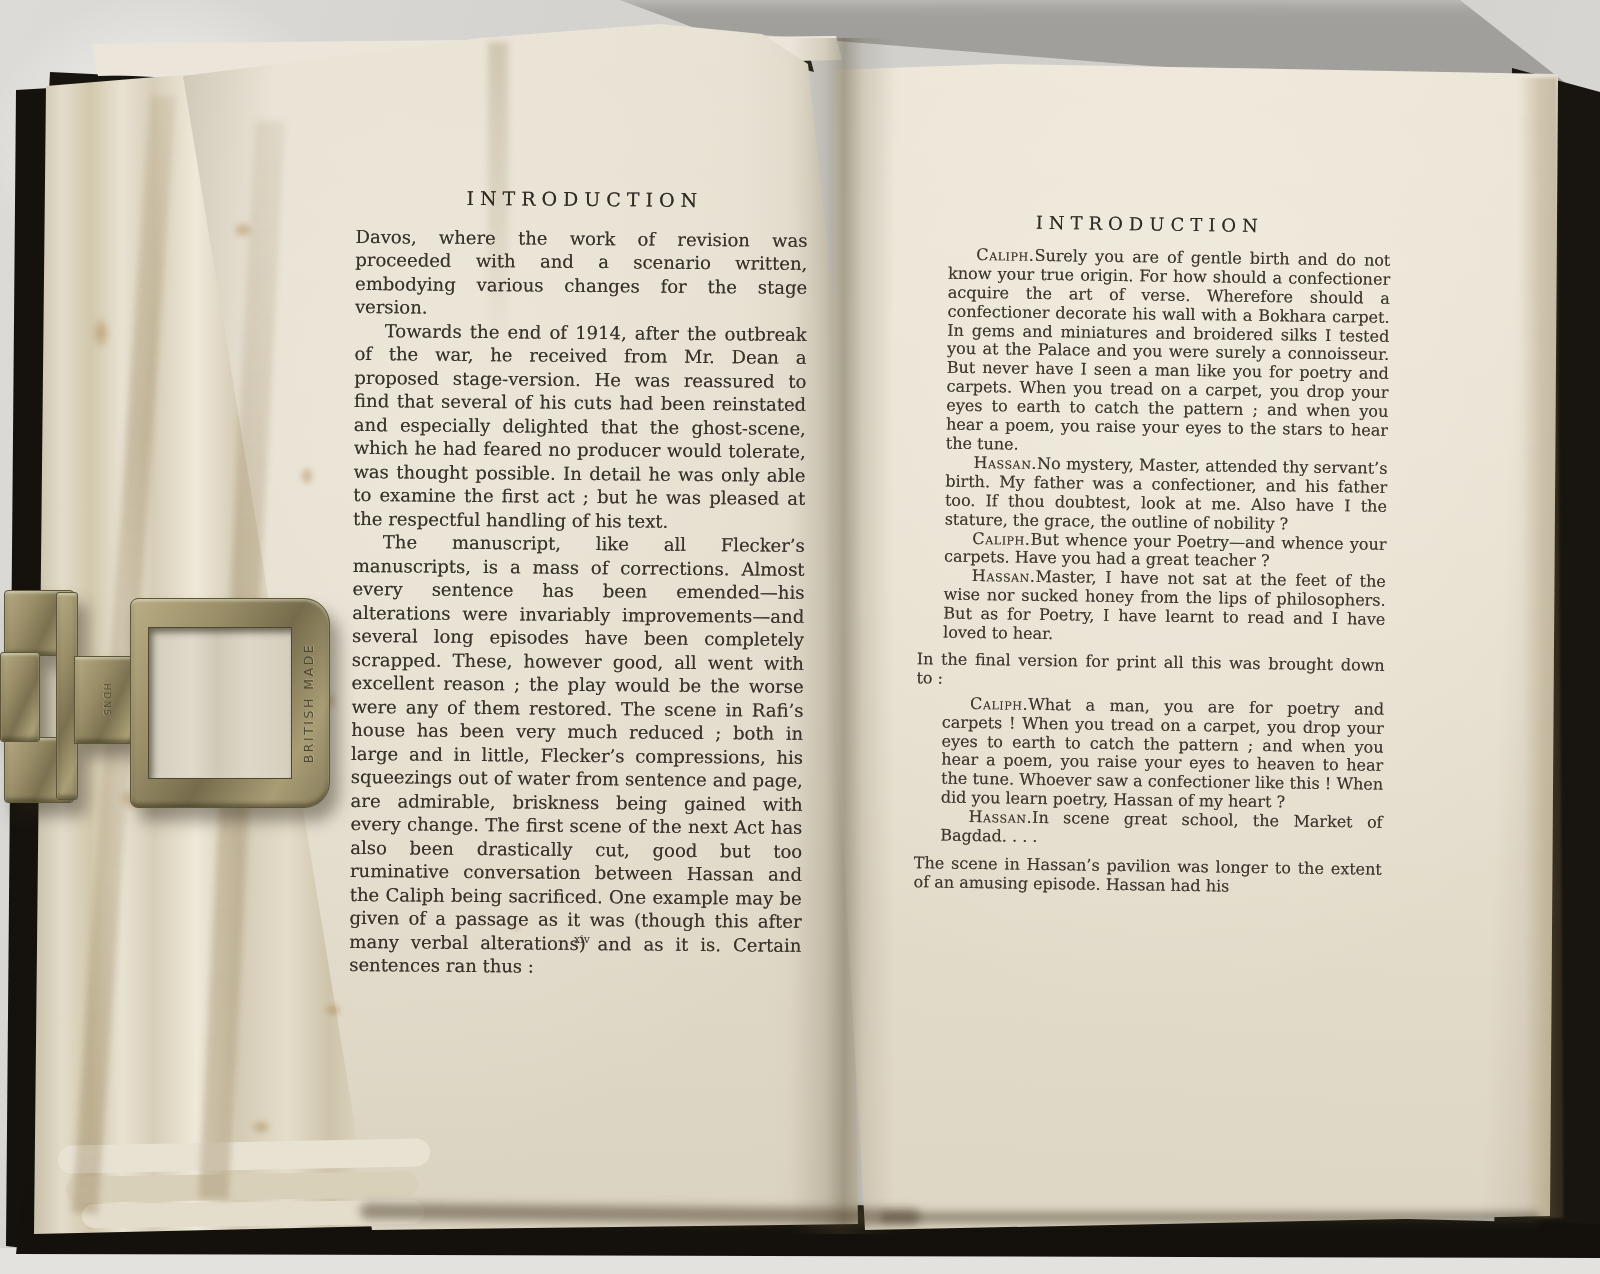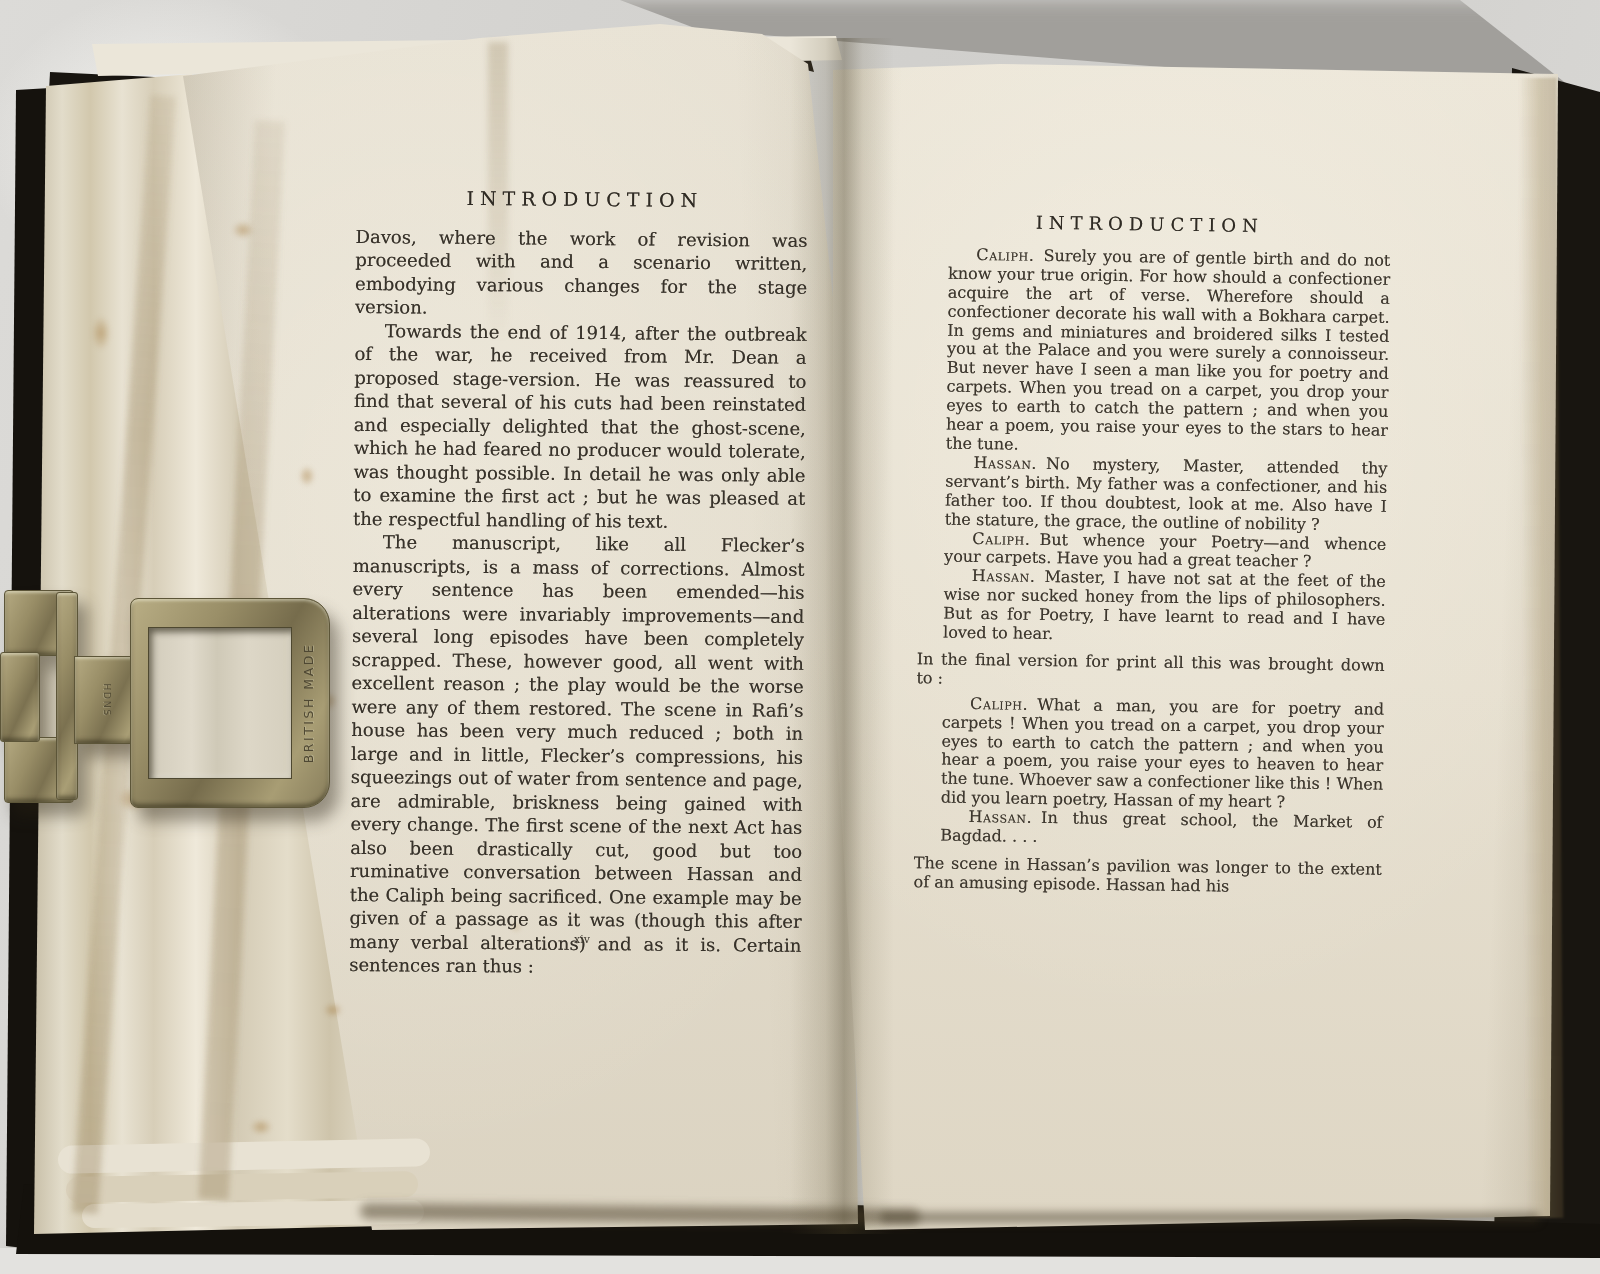--- a/index.html
+++ b/index.html
@@ -67,21 +67,21 @@
     transform:rotate(0.5deg);transform-origin:left top;text-shadow:0 0 0.6px rgba(55,48,40,0.65);}
   .right-text{left:903px;top:212px;width:488px;color:#3d372e;font-size:16px;line-height:18.9px;
     transform:rotate(0.8deg);transform-origin:left top;text-shadow:0 0 0.6px rgba(55,48,40,0.6);}
   .page-heading{text-align:center;font-size:19px;letter-spacing:6px;margin:0 6px 15px 12px;color:#2f2b24;}
   .right-text .page-heading{font-size:18px;margin-bottom:14px;}
   .para{margin:0;text-align:justify;}
   .ind{text-indent:30px;}
   .dia{margin:0 0 0 46px;text-indent:28px;text-align:justify;}
   .nar{margin:8px 0 6px 20px;text-align:justify;}
   .nar2{margin-top:9px;margin-bottom:0;}
-  .sp{font-variant:small-caps;letter-spacing:0.6px;margin-right:9px;}
+  .sp{font-variant:small-caps;letter-spacing:0.6px;margin-right:0;}
   .pn{position:absolute;text-align:center;color:#3a352c;}
   .pn-left{left:356px;width:452px;top:933px;font-size:11px;}
   .pn-right{left:860px;width:500px;top:932px;font-size:15px;}
   
   .clasp{position:absolute;inset:0;filter:drop-shadow(9px 13px 8px rgba(40,34,20,0.42));}
   .brass{position:absolute;border:1px solid #5c5538;
     background:linear-gradient(115deg,#b5aa82 0%,#988d66 35%,#7b7150 60%,#a99e75 85%,#8d8360 100%);
     box-shadow:inset 0 2px 3px rgba(255,255,235,0.45),inset 0 -3px 4px rgba(40,35,18,0.5);}
   .k-top{left:4px;top:590px;width:68px;height:64px;border-radius:4px;}
   .k-bot{left:4px;top:737px;width:68px;height:64px;border-radius:4px;}
@@ -152,21 +152,21 @@
   <div class="pn pn-left z10">xiv</div>
 
   <div class="abs right-text z10">
     <div class="page-heading">INTRODUCTION</div>
     <p class="dia"><span class="sp">Caliph.</span><span>Surely you are of gentle birth and do not know your true origin. For how should a confectioner acquire the art of verse. Wherefore should a confectioner decorate his wall with a Bokhara carpet. In gems and miniatures and broidered silks I tested you at the Palace and you were surely a connoisseur. But never have I seen a man like you for poetry and carpets. When you tread on a carpet, you drop your eyes to earth to catch the pattern&nbsp;; and when you hear a poem, you raise your eyes to the stars to hear the tune.</span></p>
     <p class="dia"><span class="sp">Hassan.</span><span>No mystery, Master, attended thy servant’s birth. My father was a confectioner, and his father too. If thou doubtest, look at me. Also have I the stature, the grace, the outline of nobility&nbsp;?</span></p>
     <p class="dia"><span class="sp">Caliph.</span><span>But whence your Poetry—and whence your carpets. Have you had a great teacher&nbsp;?</span></p>
     <p class="dia"><span class="sp">Hassan.</span><span>Master, I have not sat at the feet of the wise nor sucked honey from the lips of philosophers. But as for Poetry, I have learnt to read and I have loved to hear.</span></p>
     <p class="nar">In the final version for print all this was brought down to&nbsp;:</p>
     <p class="dia"><span class="sp">Caliph.</span><span>What a man, you are for poetry and carpets&nbsp;! When you tread on a carpet, you drop your eyes to earth to catch the pattern&nbsp;; and when you hear a poem, you raise your eyes to heaven to hear the tune. Whoever saw a confectioner like this&nbsp;! When did you learn poetry, Hassan of my heart&nbsp;?</span></p>
-    <p class="dia"><span class="sp">Hassan.</span><span>In thus great school, the Market of Bagdad. . . .</span></p>
+    <p class="dia"><span class="sp">Hassan.</span><span>In scene great school, the Market of Bagdad. . . .</span></p>
     <p class="nar nar2">The scene in Hassan’s pavilion was longer to the extent of an amusing episode. Hassan had his</p>
   </div>
 
   <div class="clasp z30">
     <div class="brass k-top"></div>
     <div class="brass k-bot"></div>
     <div class="brass c-mid"></div>
     <div class="brass c-pin"></div>
     <div class="brass c-stem">
       <span class="stem-eng">HDNS</span>

